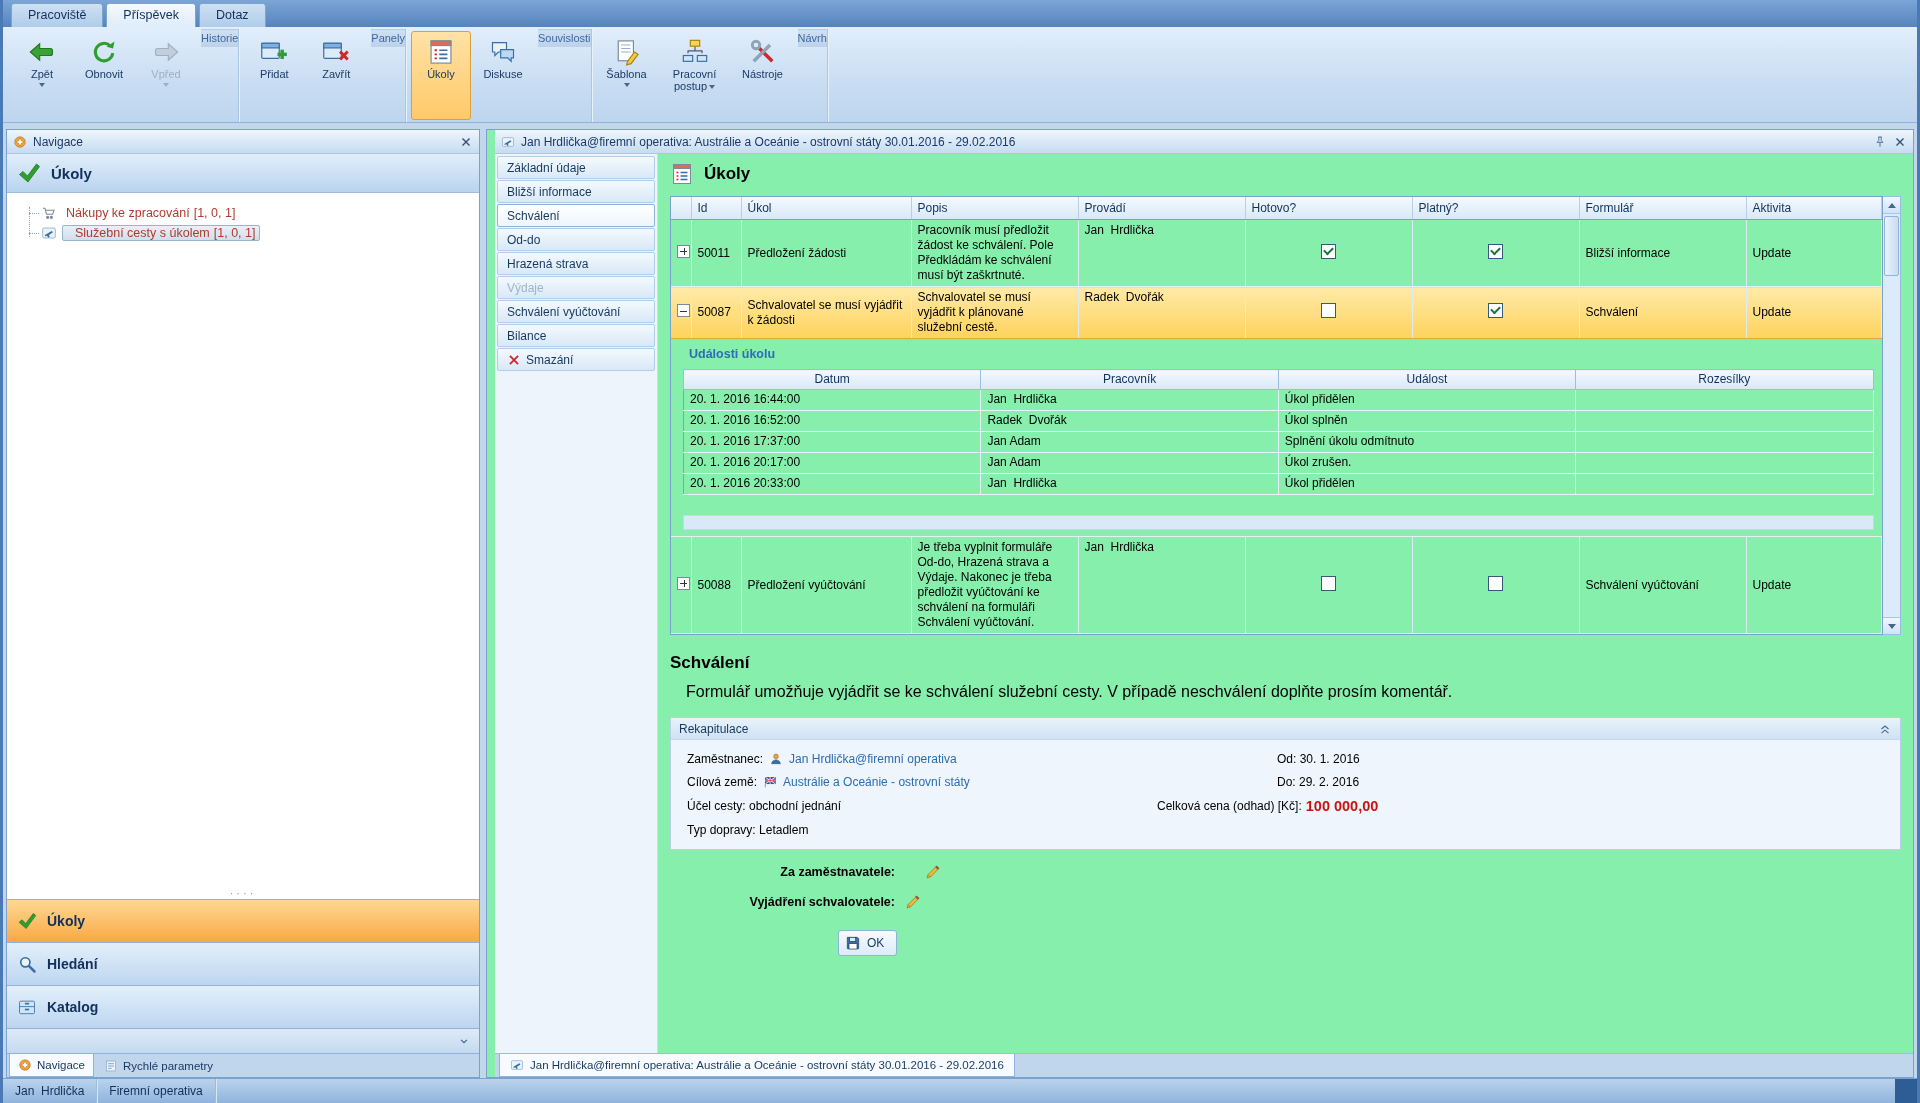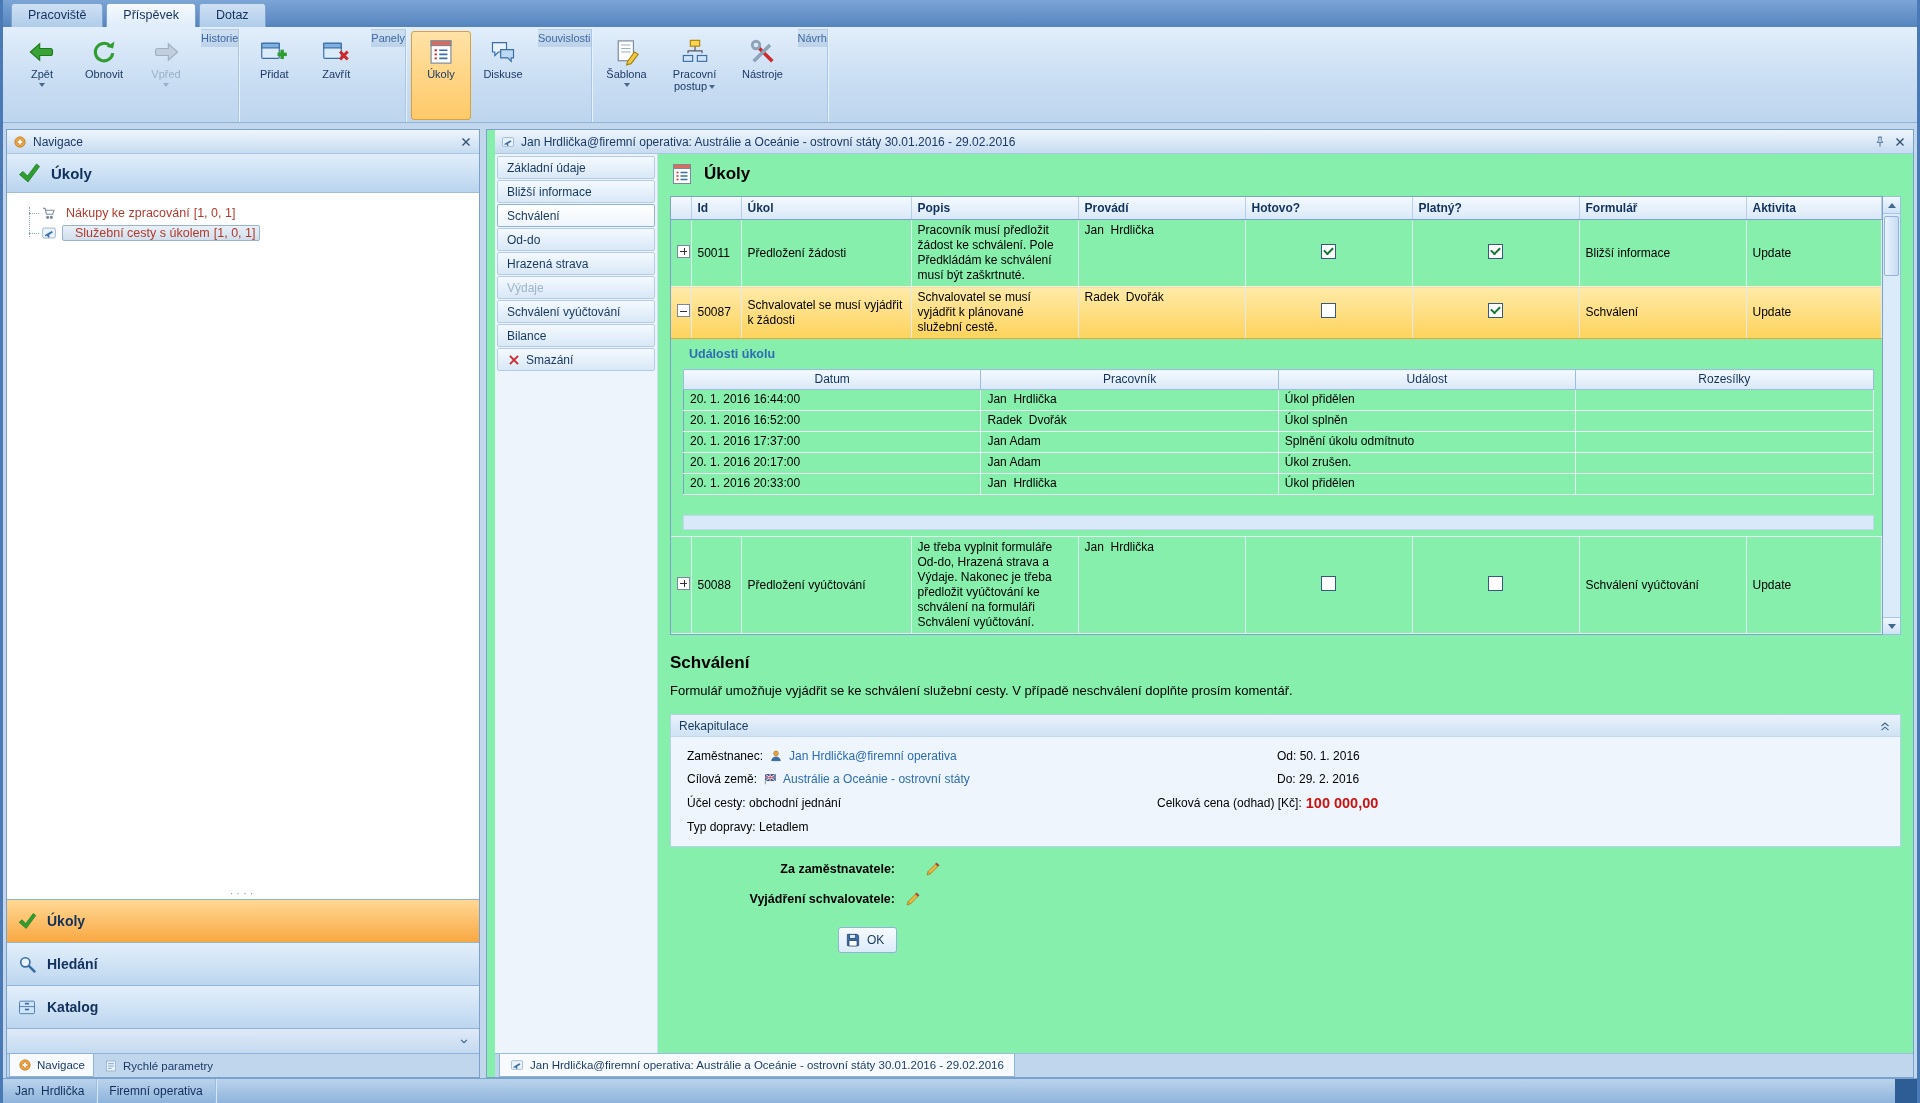--- a/index.html
+++ b/index.html
@@ -80,21 +80,21 @@
   .nav-item.selected{background:linear-gradient(#ffffff,#eef5fc);border-color:#8fb3d9;}
   .nav-item.disabled{color:#9fb4c9;}
   .content{flex:1;padding:4px 12px 0;min-width:0;overflow:hidden;}
   .content-title{display:flex;align-items:center;gap:10px;font-size:17px;font-weight:bold;color:#000;padding:4px 0 10px;}
 
   
   .grid-wrap{display:flex;align-items:stretch;}
   .grid{flex:1;border:1px solid #7ba2cc;min-width:0;}
   .gtable{width:100%;border-collapse:collapse;table-layout:fixed;}
   .gtable th{background:linear-gradient(#f4f9fe,#d9e8f7);border-right:1px solid #b9cfe6;border-bottom:1px solid #7ba2cc;
-             font-weight:bold;text-align:left;padding:3px 6px;font-size:12px;height:16px;color:#11325e;}
+             font-weight:normal;text-align:left;padding:3px 6px;font-size:12px;height:16px;color:#11325e;}
   .gtable td{border-right:1px solid #e0eaf4;border-bottom:1px solid #e8eff7;padding:3px 6px;font-size:12px;
              line-height:15px;vertical-align:top;color:#000;}
   .gtable td.mid{vertical-align:middle;}
   .gtable td.center{text-align:center;}
   .gtable tr.selected td{background:linear-gradient(#ffeaa8,#fdd35c);border-top:1px solid #e2a83c;border-bottom:1px solid #e2a83c;}
   .col-exp{width:20px;} .col-id{width:50px;} .col-ukol{width:170px;} .col-popis{width:167px;}
   .col-prov{width:167px;} .col-hot{width:167px;} .col-plat{width:167px;} .col-form{width:167px;}
   .exp{display:inline-block;width:11px;height:11px;border:1px solid #7a8a9a;background:#fff;position:relative;}
   .exp::before{content:"";position:absolute;left:2px;right:2px;top:50%;height:1px;background:#333;}
   .exp.plus::after{content:"";position:absolute;top:2px;bottom:2px;left:50%;width:1px;background:#333;}
@@ -113,21 +113,21 @@
   .sarrow{height:16px;flex:none;background:linear-gradient(#f0f7fe,#cfe3f7);display:flex;align-items:center;justify-content:center;}
   .sarrow.up{border-bottom:1px solid #aac6e2;} .sarrow.down{border-top:1px solid #aac6e2;}
   .tri-up{width:0;height:0;border-left:4px solid transparent;border-right:4px solid transparent;border-bottom:5px solid #44688c;}
   .tri-down{width:0;height:0;border-left:4px solid transparent;border-right:4px solid transparent;border-top:5px solid #44688c;}
   .strack{flex:1;position:relative;}
   .sthumb{position:absolute;top:2px;left:1px;right:1px;height:58px;background:linear-gradient(90deg,#eaf3fc,#c6dcf2);
           border:1px solid #8fb3d9;border-radius:2px;}
 
   
   .approval-heading{font-size:17px;font-weight:bold;color:#000;margin:18px 0 10px;}
-  .approval-desc{font-size:13px;color:#000;margin:0 0 16px;}
+  .approval-desc{font-size:16px;color:#000;margin:0 16px 16px;}
   .rekap{border:1px solid #b7cfe8;}
   .rekap-header{height:21px;background:linear-gradient(#e9f2fb,#cfe2f4);border-bottom:1px solid #c2d8ee;
                 display:flex;align-items:center;padding:0 8px;font-size:12px;color:#16385f;}
   .rekap-body{background:#eef5fc;padding:12px 16px 12px;color:#000;}
   .rrow{display:flex;align-items:center;margin-bottom:9px;}
   .rrow:last-child{margin-bottom:0;}
   .rleft{width:470px;flex:none;display:flex;align-items:center;gap:6px;}
   .rright{display:flex;align-items:center;gap:4px;}
   .rright.dates{padding-left:120px;}
   .rlink{color:#2c6cb0;cursor:pointer;}
@@ -622,21 +622,21 @@
                   <span>Zaměstnanec:</span>
                   <span>
                     <svg class="i14" viewBox="0 0 24 24">
                         <circle cx="12" cy="7.5" r="4" fill="#e8a33d" stroke="#a86a10"></circle>
                         <path d="M4.5 20c.5-4.5 4-6.5 7.5-6.5s7 2 7.5 6.5z" fill="#3a6ea5" stroke="#23507e"></path>
                       </svg>
                   </span>
                   <span class="rlink">Jan Hrdlička@firemní operativa</span>
                 </div>
                 <div class="rright dates">
-                    <span>Od: 50. 1. 2016</span>
+                    <span>Od: 30. 1. 2016</span>
                   </div>
               </div>
               <div class="rrow">
                 <div class="rleft">
                   <span>Cílová země:</span>
                   <span>
                     <svg class="i14" viewBox="0 0 24 24">
                         <rect x="4" y="4" width="17" height="11" fill="#2b4f9e" stroke="#1c355e"></rect>
                         <path d="M4 4l17 11M21 4L4 15" stroke="#fff" stroke-width="1.6"></path>
                         <path d="M12.5 4v11M4 9.5h17" stroke="#fff" stroke-width="2.6"></path>

